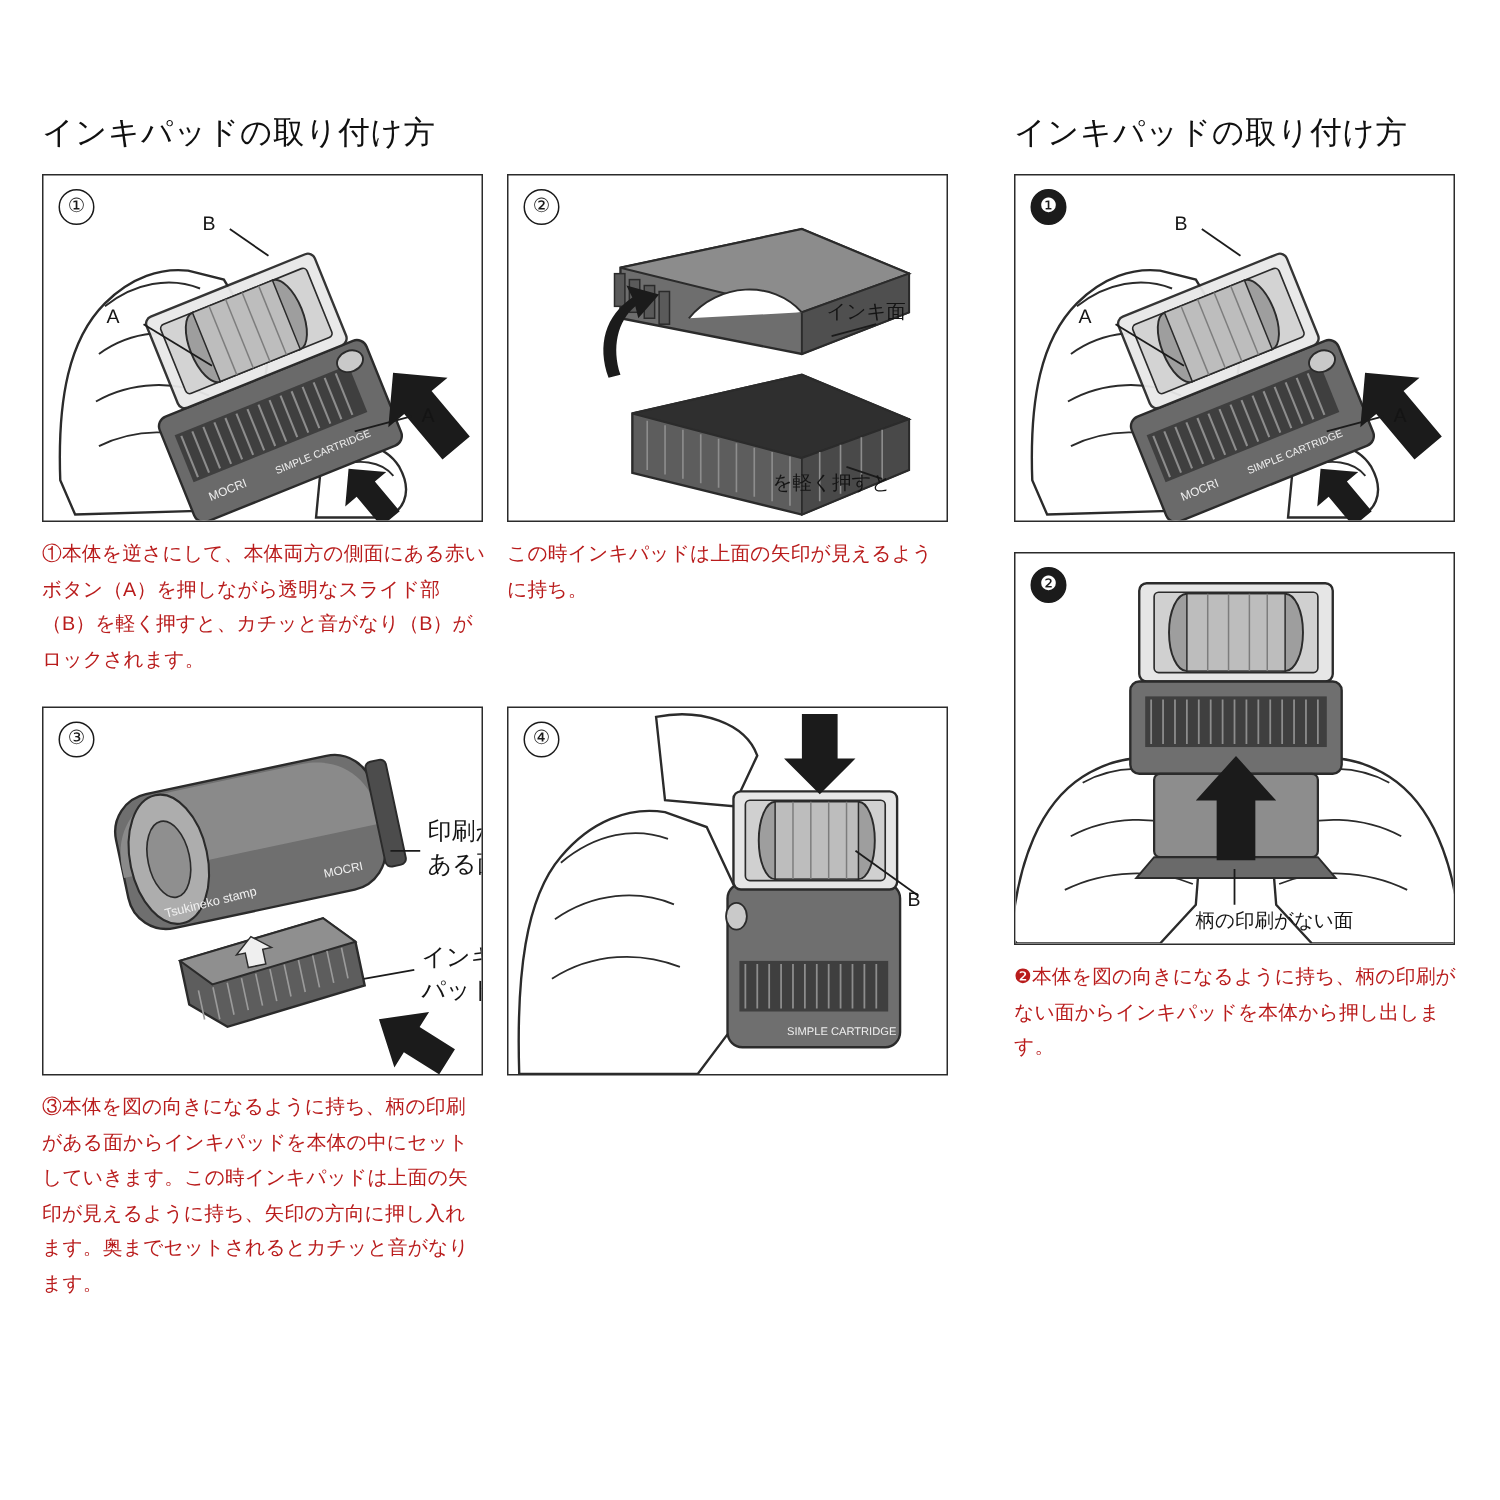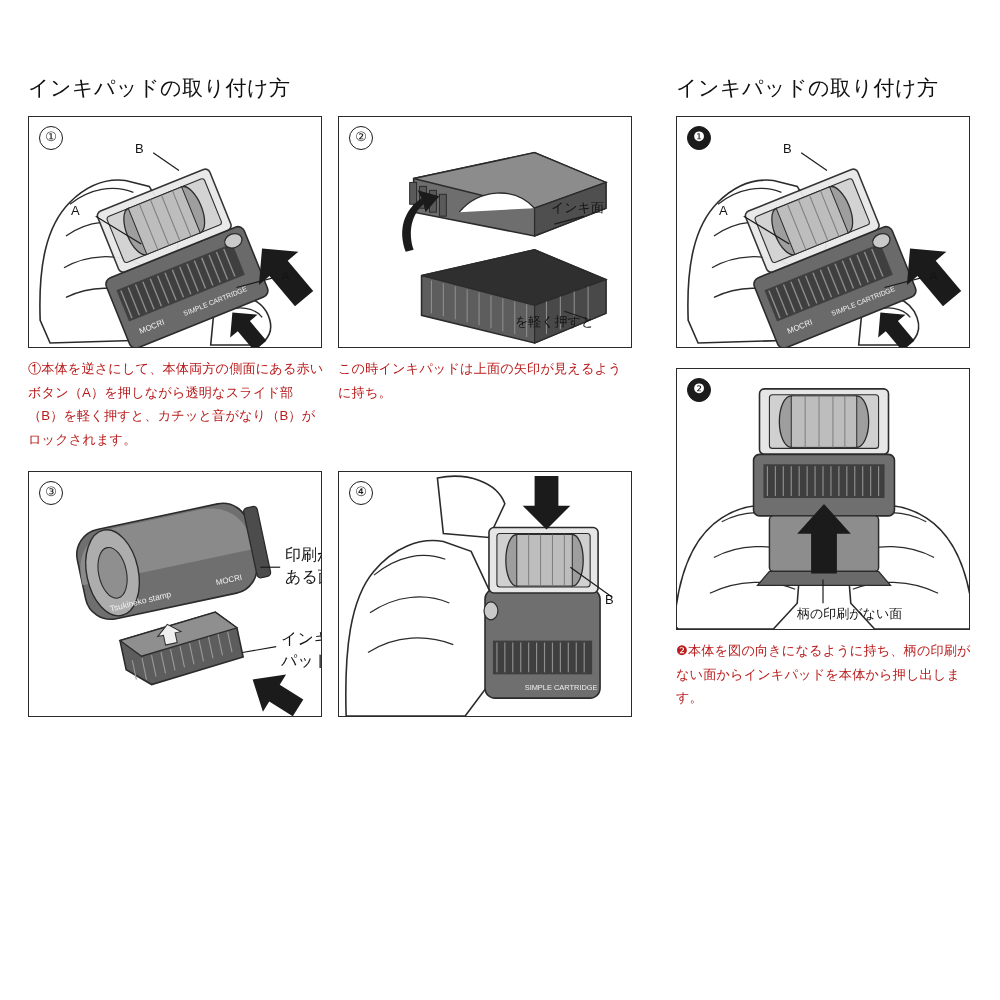--- a/index.html
+++ b/index.html
@@ -276,20 +276,21 @@
             </g>
 
             <path d="M222 214 L250 214 L250 202 L276 224 L250 246 L250 234 L222 234 Z" transform="rotate(-148 248 224)" fill="#1b1b1b"></path>
 
             <line x1="232" y1="96" x2="252" y2="96" stroke="#1b1b1b" stroke-width="1.2"></line>
             <line x1="214" y1="182" x2="248" y2="176" stroke="#1b1b1b" stroke-width="1.2"></line>
           </svg>
           <div class="lbl sm" style="left:256px; top:72px; line-height:1.35;">印刷が<br>ある面</div>
           <div class="lbl sm" style="left:252px; top:156px; line-height:1.35;">インキ<br>パッド</div>
         </div>
+        <div class="caption">③本体を図の向きになるように持ち、柄の印刷がある面からインキパッドを本体の中にセットしていきます。この時インキパッドは上面の矢印が見えるように持ち、矢印の方向に押し入れます。奥までセットされるとカチッと音がなります。</div>
       </div>
 
       <div class="cell">
         <div class="figure tall">
           <div class="step-badge">④</div>
           <svg class="art" viewBox="0 0 294 246">
 
             <path d="M6 246 C4 180 10 128 34 100 C54 76 80 66 104 70 L132 80 L160 140 L150 214 L126 246 Z" fill="#fff" stroke="#2b2b2b" stroke-width="1.6"></path>
             <path d="M34 104 C58 84 84 80 106 88" fill="none" stroke="#2b2b2b" stroke-width="1.2"></path>
             <path d="M30 142 C56 124 86 122 110 132" fill="none" stroke="#2b2b2b" stroke-width="1.2"></path>

